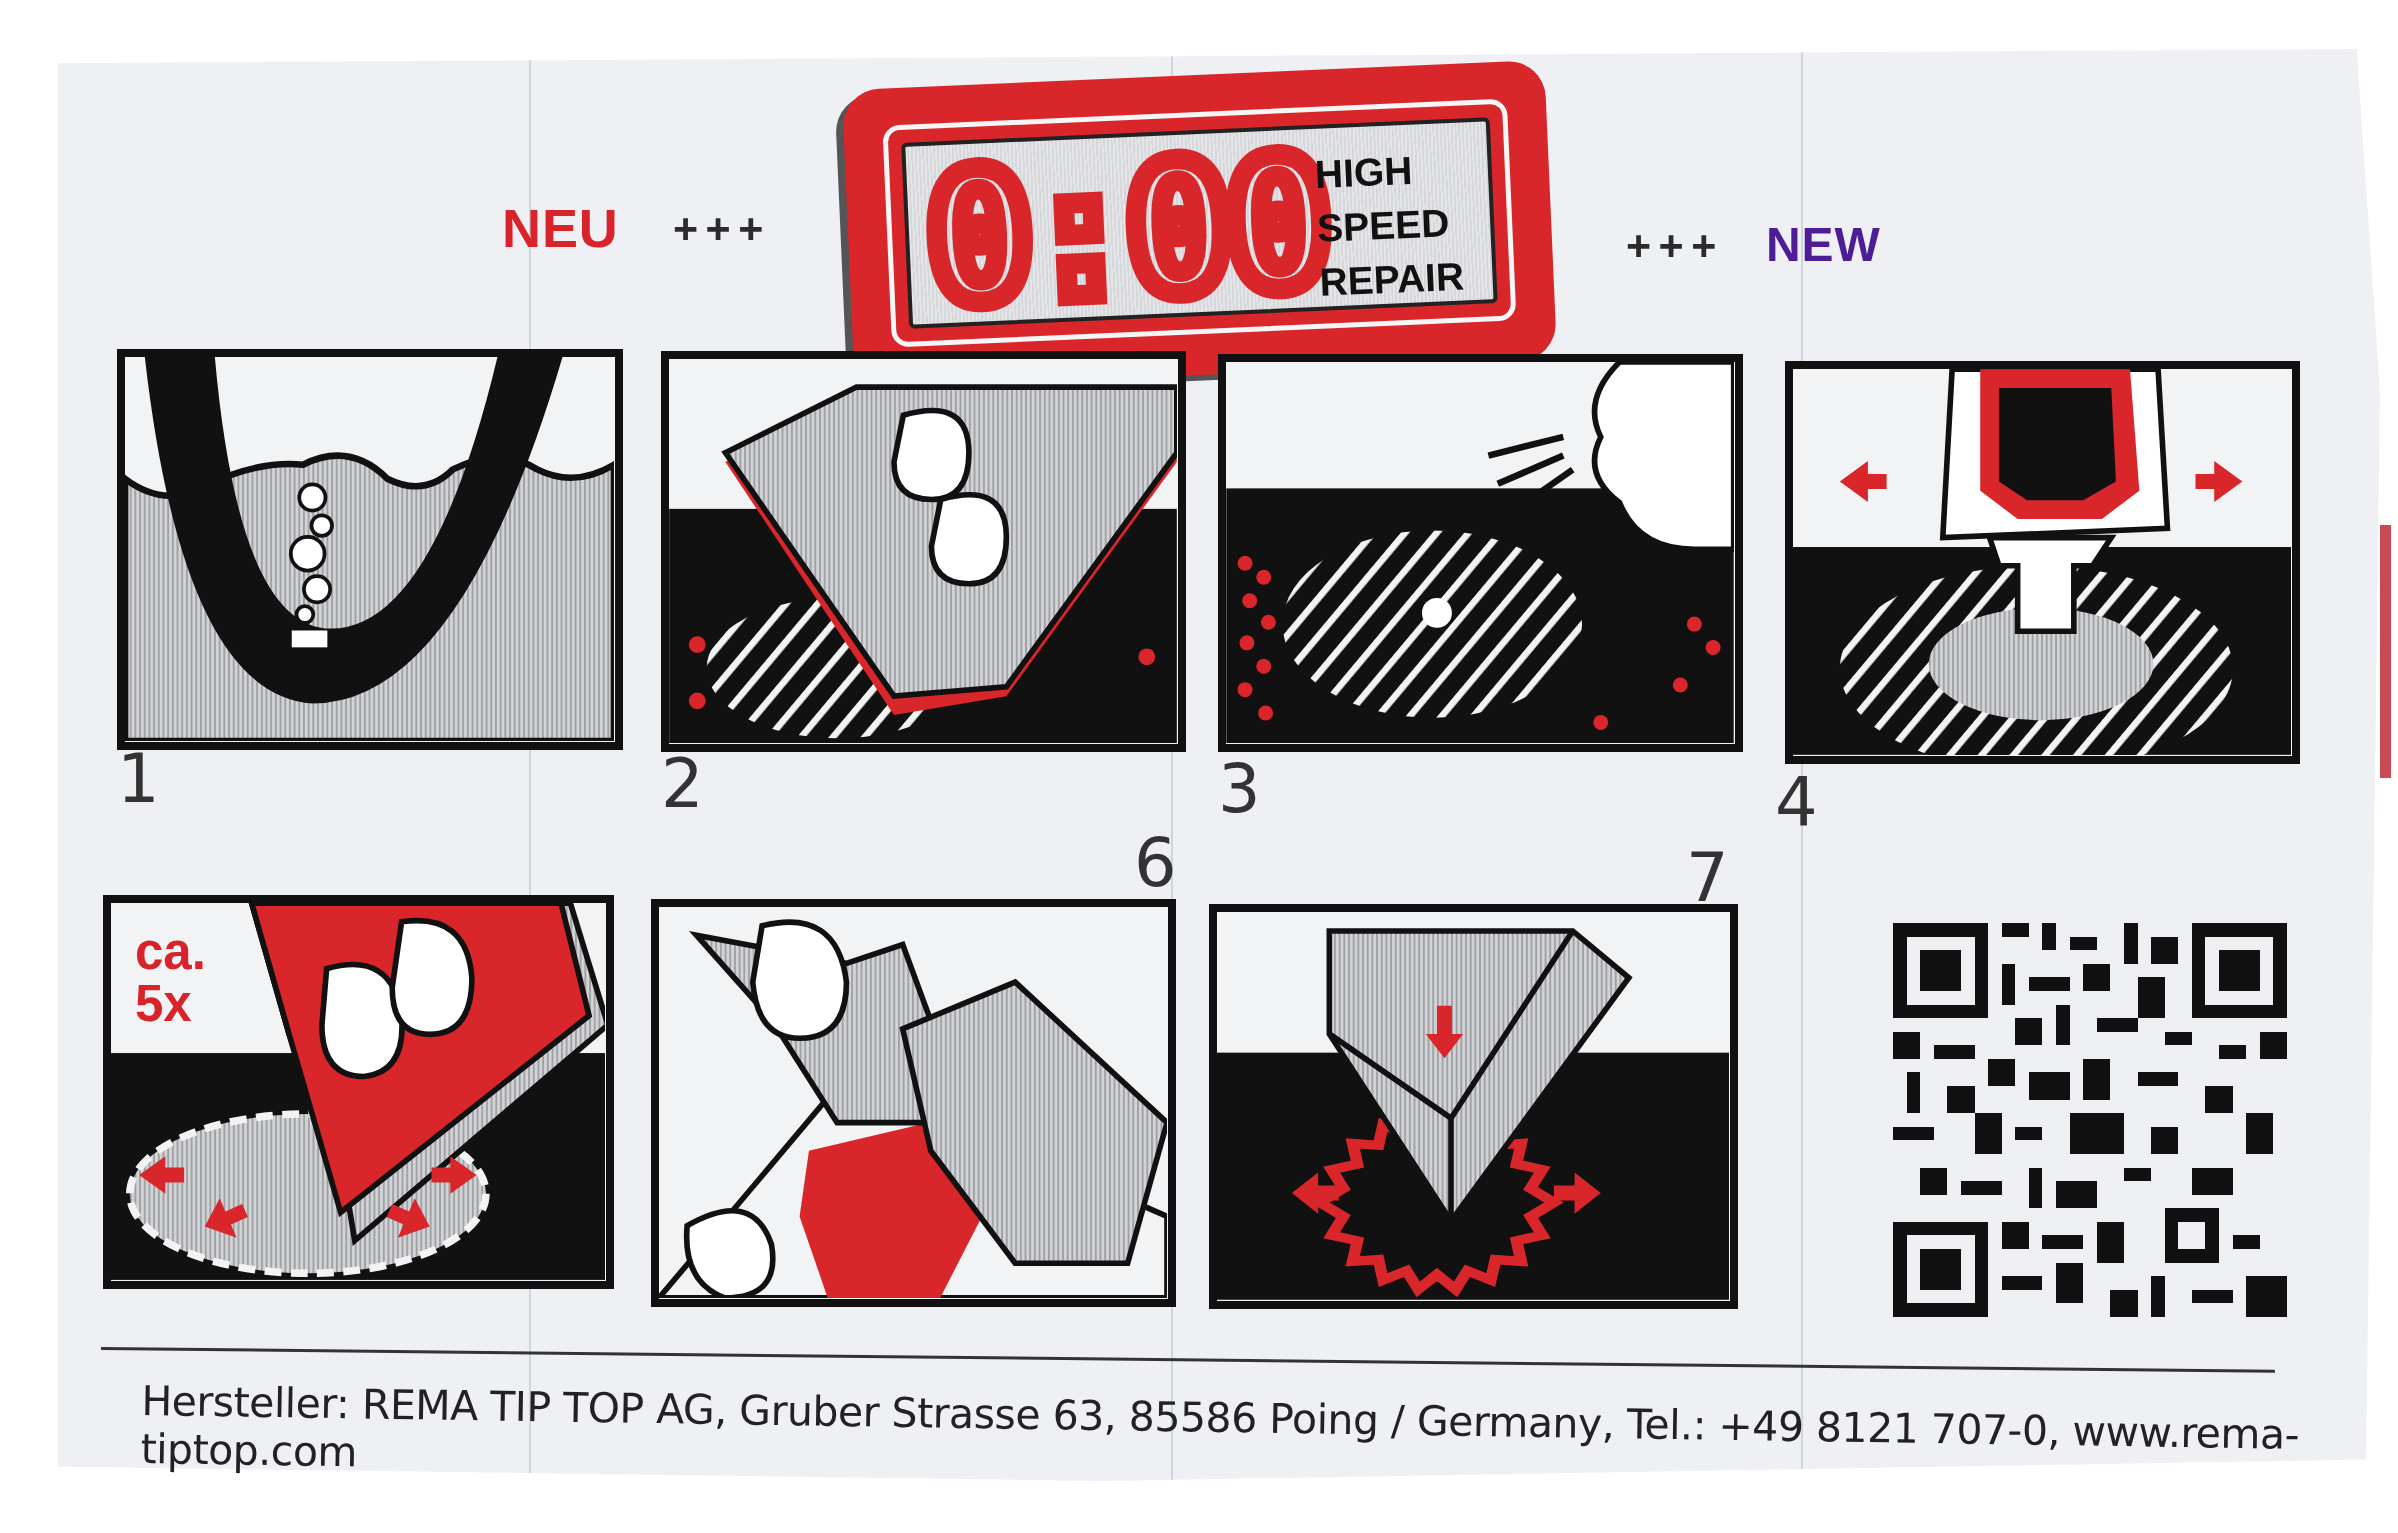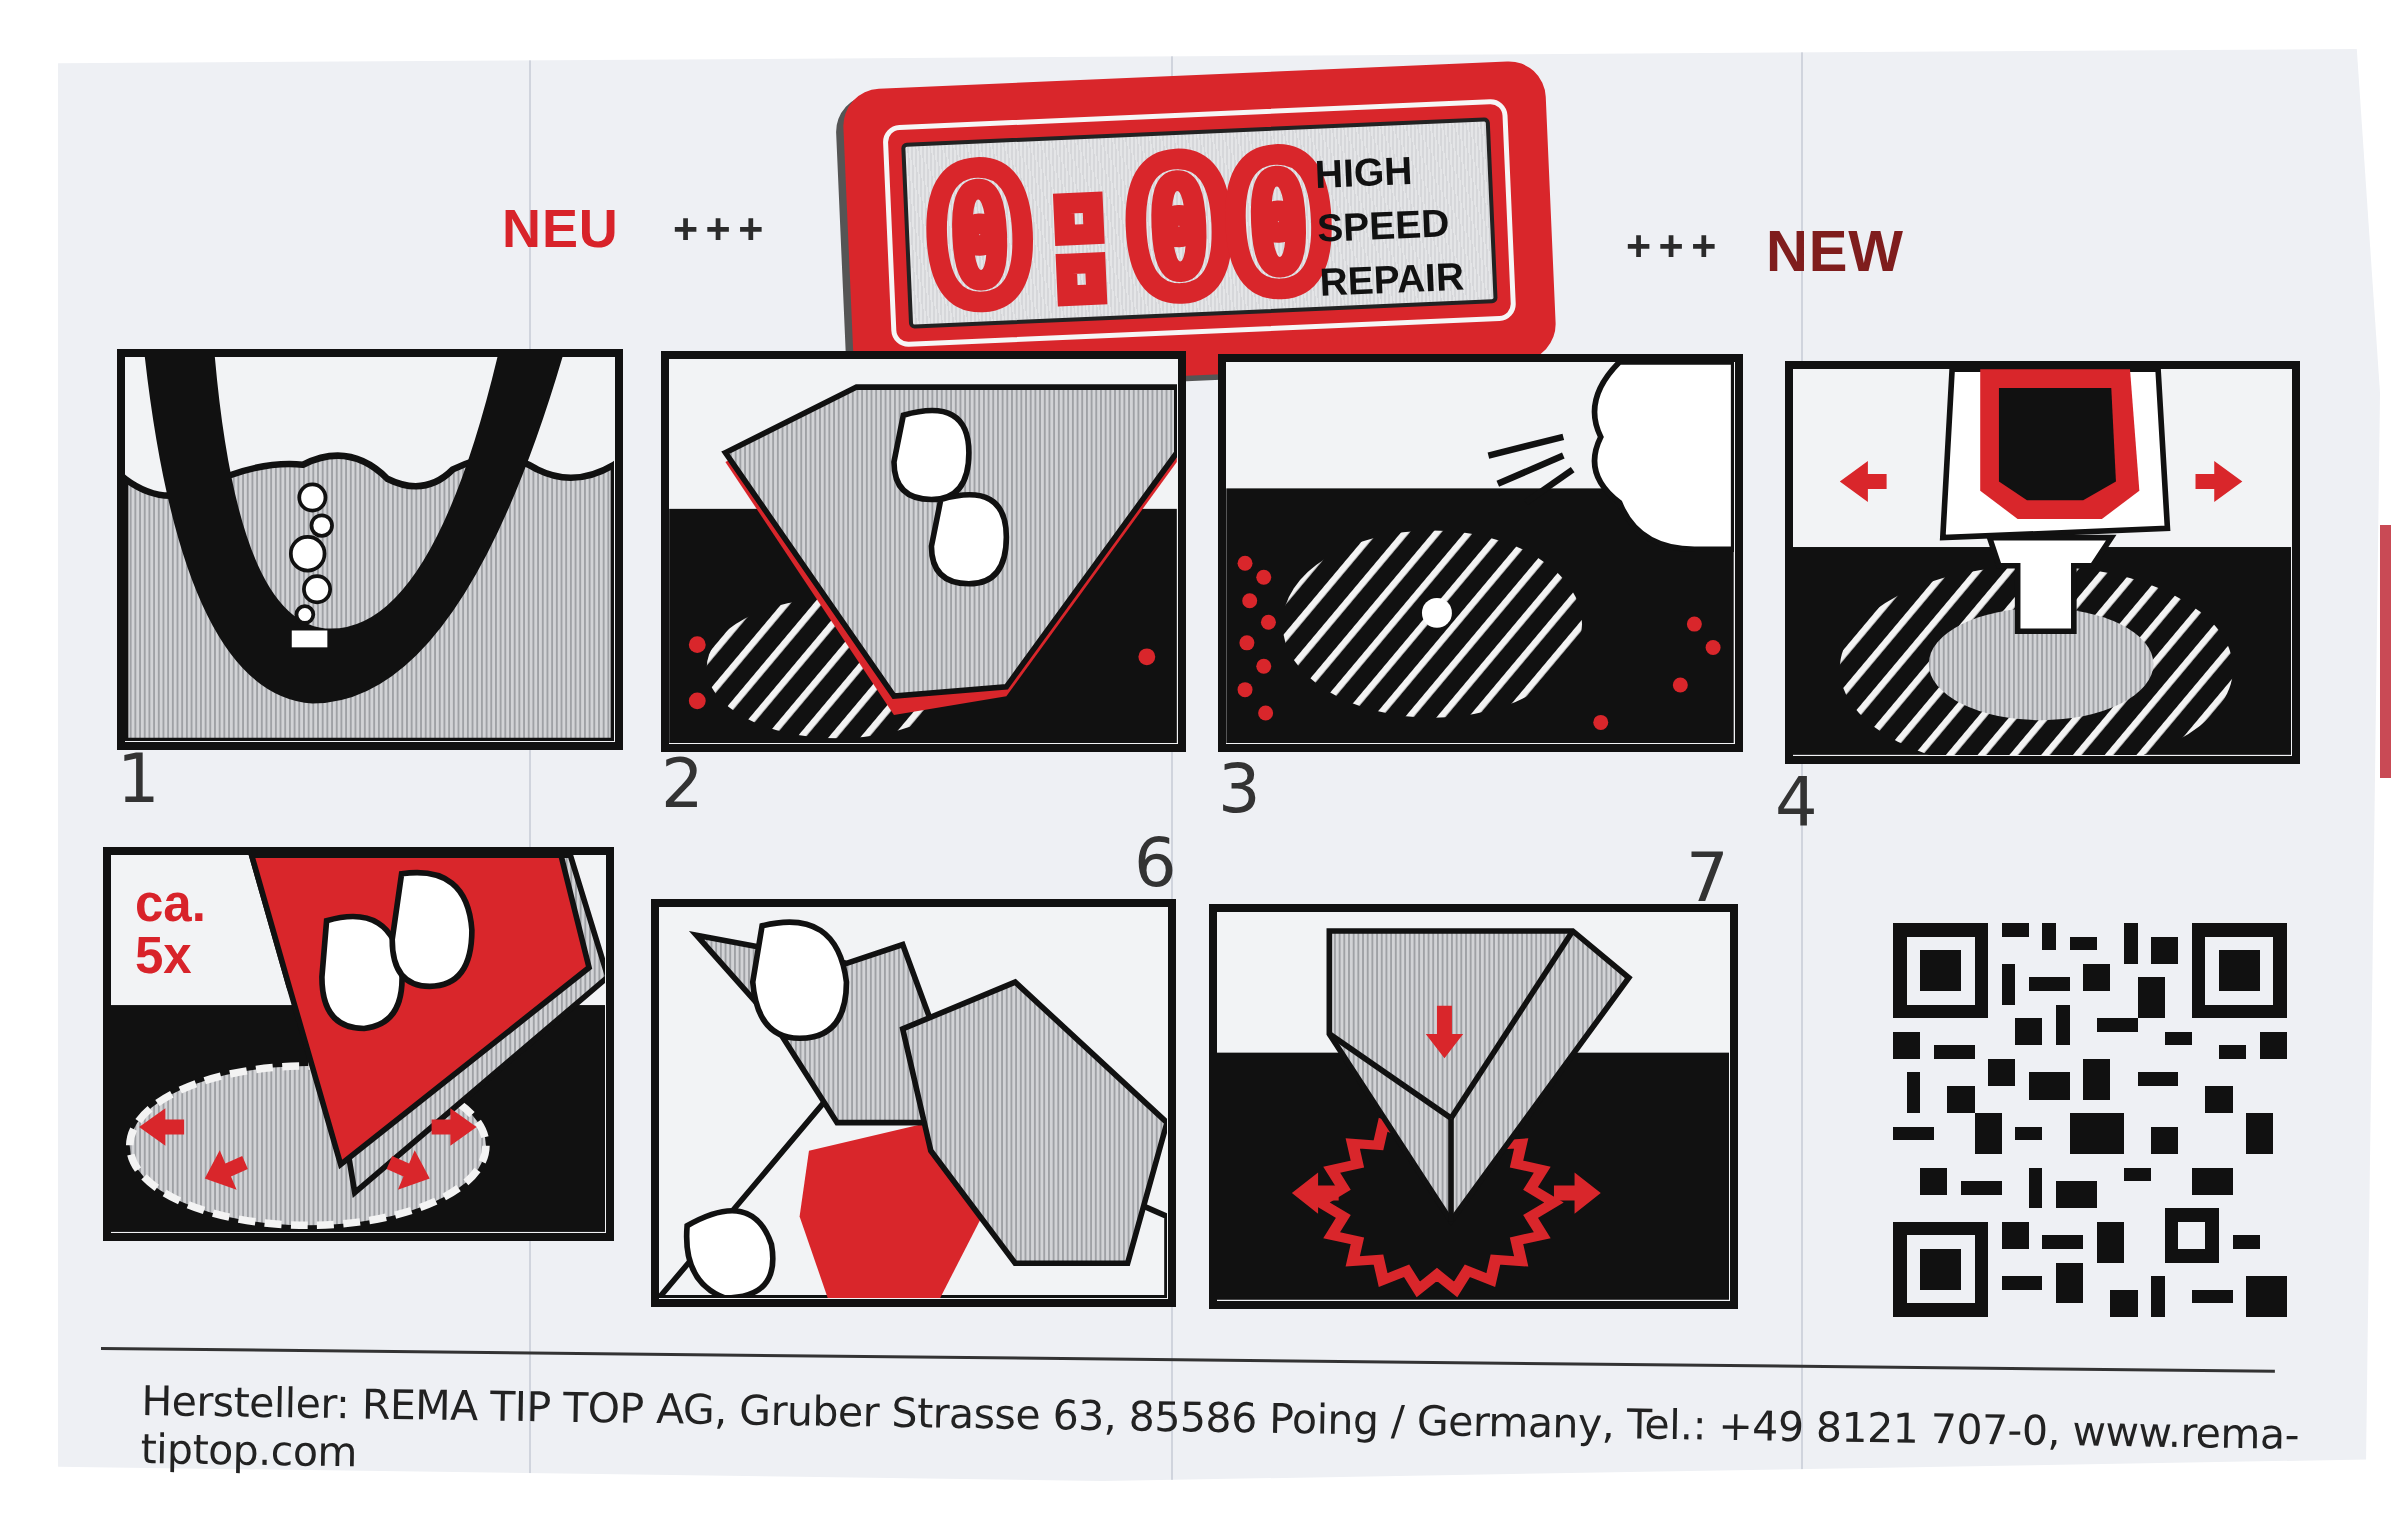--- a/index.html
+++ b/index.html
@@ -2,21 +2,21 @@
 <html style="font-size:15px"><head>
 <meta charset="utf-8">
 <style>
   html,body{margin:0;padding:0;}
   body{width:2399px;height:1534px;background:#ffffff;position:relative;overflow:hidden;font-family:"Liberation Sans",sans-serif;}
   .paper{position:absolute;left:58px;top:49px;width:2322px;height:1432px;background:#eef0f4;
     clip-path:polygon(0% 1%, 99% 0%, 100% 24%, 99.4% 98.5%, 45% 100%, 0% 99%);}
   .fold{position:absolute;top:0;bottom:0;width:1.9px;background:rgba(200,205,215,0.8);}
   .tag-neu{position:absolute;left:502px;top:197px;color:#d8232a;font-weight:bold;font-size:54px;letter-spacing:0.9px;}
   .plusses{position:absolute;color:#2b2b2b;font-size:43px;font-weight:bold;letter-spacing:7.5px;}
-  .tag-new{position:absolute;left:1766px;top:217px;color:#7f1d1d;font-weight:bold;font-size:58px;letter-spacing:0.9px;}
+  .tag-new{position:absolute;left:1766px;top:217px;color:#4c1d95;font-weight:bold;font-size:48px;letter-spacing:0.9px;}
 
   
   .timer{position:absolute;left:848px;top:75px;width:703px;height:300px;background:#d9262b;border-radius:37px;
     transform:rotate(-2.5deg);box-shadow:-7.5px 5.6px 0 #555;}
   .timer-inner{position:absolute;left:39px;top:37px;right:39px;bottom:41px;border:5.6px solid #f6f6f6;border-radius:17px;}
   .timer-screen{position:absolute;left:13px;top:13px;right:13px;bottom:13px;background:#d6d7da;border:4.7px solid #222;border-radius:5.6px;
     background-image:repeating-linear-gradient(90deg,rgba(255,255,255,.35) 0 1.9px,transparent 1.9px 3.7px);}
   .timer-digits{position:absolute;left:17px;top:-9.4px;font-family:"DejaVu Sans Mono",monospace;font-size:178px;font-weight:bold;
     color:transparent;-webkit-text-stroke:20.6px #d9262b;letter-spacing:-7.5px;}
   .timer-label{position:absolute;left:408px;top:19px;font-weight:bold;font-size:39px;line-height:54px;color:#111;}
@@ -142,21 +142,21 @@
     <polygon points="170,0 390,0 400,170 160,180" fill="#fff" stroke="#111" stroke-width="6"></polygon>
     <polygon points="200,0 360,0 370,130 330,160 240,160 200,130" fill="#d9262b"></polygon>
     <polygon points="220,20 340,20 345,120 310,140 250,140 220,120" fill="#111"></polygon>
     <polygon points="210,180 340,180 320,210 300,210 300,280 240,280 240,210 220,210" fill="#fff" stroke="#111" stroke-width="6"></polygon>
     <path d="M50 120 l30 -22 v14 h20 v16 h-20 v14z" fill="#d9262b"></path>
     <path d="M480 120 l-30 -22 v14 h-20 v16 h20 v14z" fill="#d9262b"></path>
   </svg>
 </div>
 <div class="num" style="left:1775px;top:764px">4</div>
 
-<div class="panel" style="left:103px;top:847px;width:511px;height:394px">
+<div class="panel" style="left:103px;top:895px;width:511px;height:394px">
   <svg width="494" height="377" viewBox="0 0 527 402" style="position:absolute;left:0;top:0">
     <rect width="527" height="402" fill="#f2f3f5"></rect>
     <rect y="160" width="527" height="242" fill="#111"></rect>
     <ellipse cx="210" cy="310" rx="190" ry="85" fill="url(#halftone)" stroke="#f3f3f3" stroke-width="8" stroke-dasharray="18 10"></ellipse>
     <polygon points="150,0 490,0 530,130 260,360 250,300 190,140" fill="url(#halftone)" stroke="#111" stroke-width="6"></polygon>
     <polygon points="150,0 480,0 510,120 245,330 190,140" fill="#d9262b" stroke="#111" stroke-width="6"></polygon>
     <path d="M230 70 Q300 50 310 120 Q315 180 270 185 Q225 185 225 130Z" fill="#fff" stroke="#111" stroke-width="6"></path>
     <path d="M310 20 Q380 10 385 80 Q385 140 340 140 Q300 140 300 90Z" fill="#fff" stroke="#111" stroke-width="6"></path>
     <g fill="#d9262b">
       <path d="M30 290 l28 -20 v12 h20 v16 h-20 v12z"></path>

